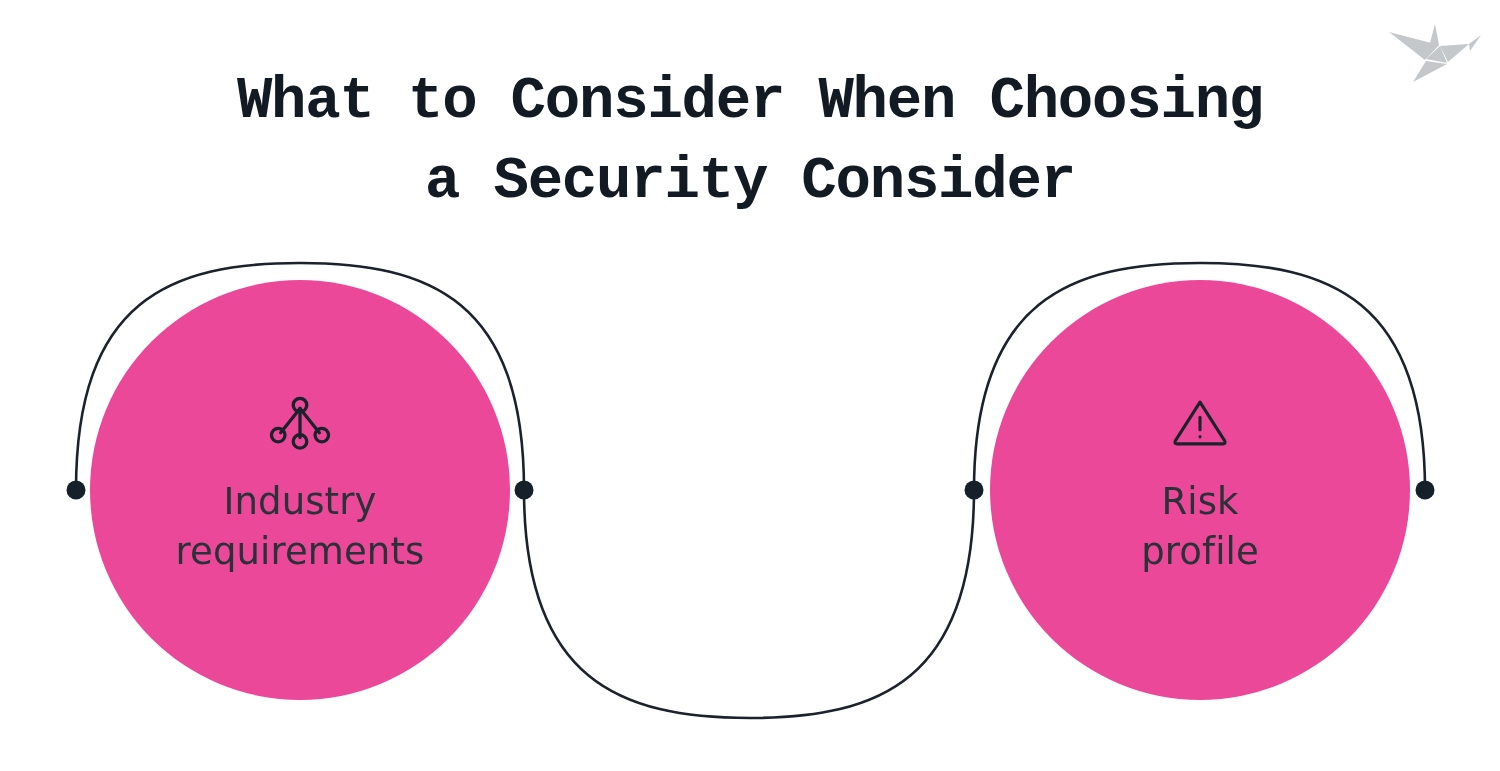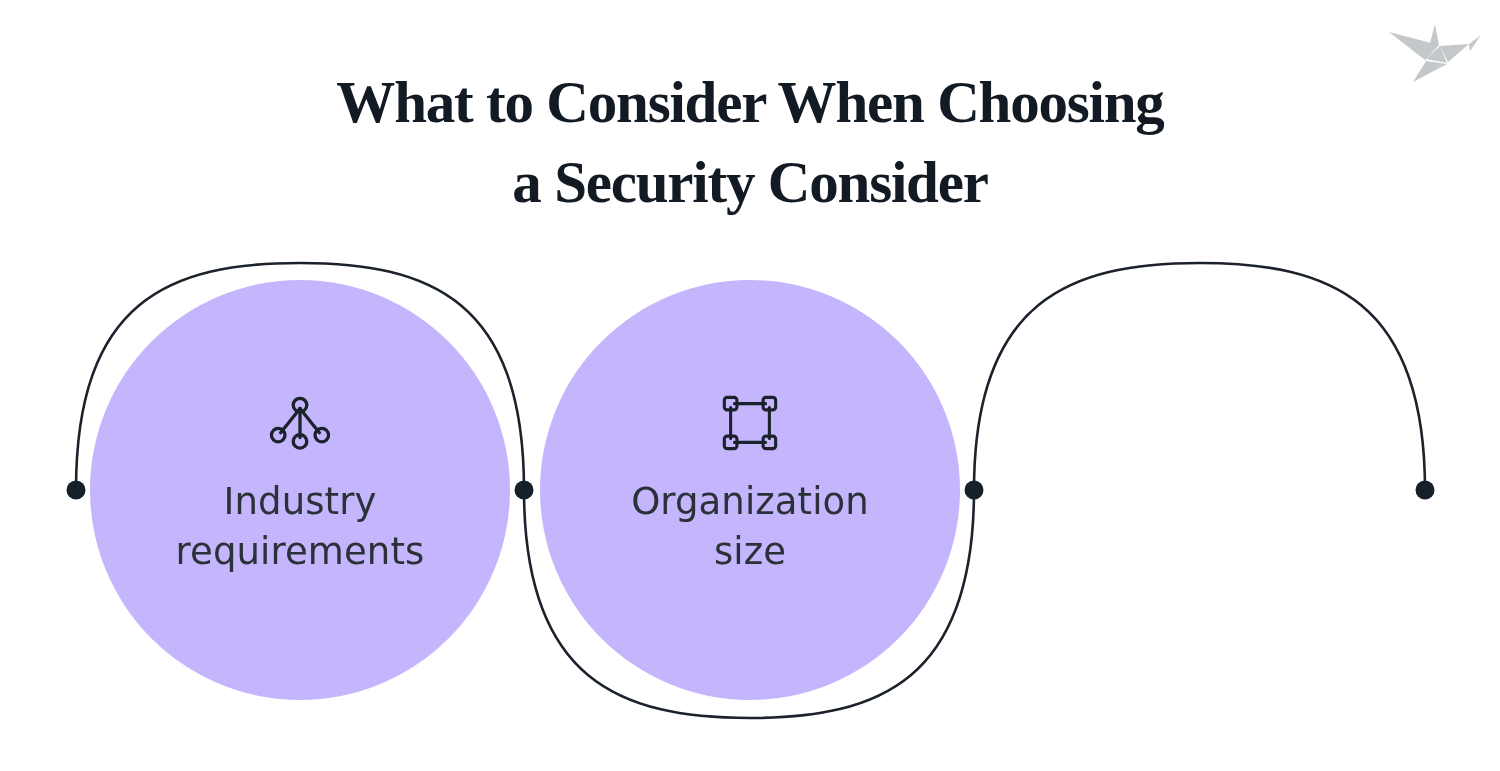--- a/index.html
+++ b/index.html
@@ -28,21 +28,21 @@
   
   .title-block {
     position: absolute;
     top: 62px;
     left: 0;
     width: 1500px;
     text-align: center;
   }
   .title-line {
     display: block;
-    font-family: Liberation Serif, serif;
+    font-family: Liberation Mono, monospace;
     font-weight: 700;
     font-size: 59px;
     line-height: 80px;
     letter-spacing: -1.2px;
     color: #121a24;
     white-space: nowrap;
   }
 
   
   .diagram {
@@ -59,21 +59,21 @@
     width: 1500px;
     height: 771px;
     pointer-events: none;
   }
 
   .node {
     position: absolute;
     width: 420px;
     height: 420px;
     border-radius: 50%;
-    background: #c4b5fd;
+    background: #ec4899;
     top: 280px;
     display: flex;
     flex-direction: column;
     align-items: center;
     justify-content: flex-start;
   }
   .node-1 { left: 90px; }
   .node-2 { left: 540px; }
   .node-3 { left: 990px; }
 
@@ -127,37 +127,32 @@
         <circle cx="32" cy="13.5" r="7"></circle>
         <circle cx="9.5" cy="44.5" r="7"></circle>
         <circle cx="54.5" cy="44.5" r="7"></circle>
         <circle cx="32" cy="51" r="7"></circle>
       </g>
     </svg>
     <div class="node-label">Industry
 requirements</div>
   </div>
 
-  <div class="node node-2">
+
+  <div class="node node-3">
     <svg class="node-icon" viewBox="0 0 64 64" aria-hidden="true">
-      <g fill="none" stroke="#1b222c" stroke-width="3.2" stroke-linecap="round">
-        <line x1="16" y1="12" x2="48" y2="12"></line>
-        <line x1="16" y1="52" x2="48" y2="52"></line>
-        <line x1="12" y1="16" x2="12" y2="48"></line>
-        <line x1="52" y1="16" x2="52" y2="48"></line>
-        <rect x="5.5" y="5.5" width="13" height="13" rx="3"></rect>
-        <rect x="45.5" y="5.5" width="13" height="13" rx="3"></rect>
-        <rect x="5.5" y="45.5" width="13" height="13" rx="3"></rect>
-        <rect x="45.5" y="45.5" width="13" height="13" rx="3"></rect>
+      <g fill="none" stroke="#1b222c" stroke-width="3.2" stroke-linecap="round" stroke-linejoin="round">
+        <path d="M32 10.5 L57.5 50.5 Q59 53.5 55.5 53.5 L8.5 53.5 Q5 53.5 6.5 50.5 Z"></path>
+        <line x1="32" y1="26" x2="32" y2="39"></line>
+        <line x1="32" y1="46" x2="32" y2="46.3"></line>
       </g>
     </svg>
-    <div class="node-label">Organization
-size</div>
+    <div class="node-label">Risk
+profile</div>
   </div>
-
 
   <svg class="wave-layer" viewBox="0 0 1500 771" aria-hidden="true">
     <path d="M 76 490
              C 76 300, 170 263, 300 263
              C 430 263, 524 300, 524 490
              C 524 680, 620 718, 750 718
              C 880 718, 974 680, 974 490
              C 974 300, 1070 263, 1200 263
              C 1330 263, 1425 300, 1425 490" fill="none" stroke="#1b222c" stroke-width="2.6" stroke-linecap="round"></path>
     <circle cx="76" cy="490" r="9.5" fill="#15202b"></circle>

